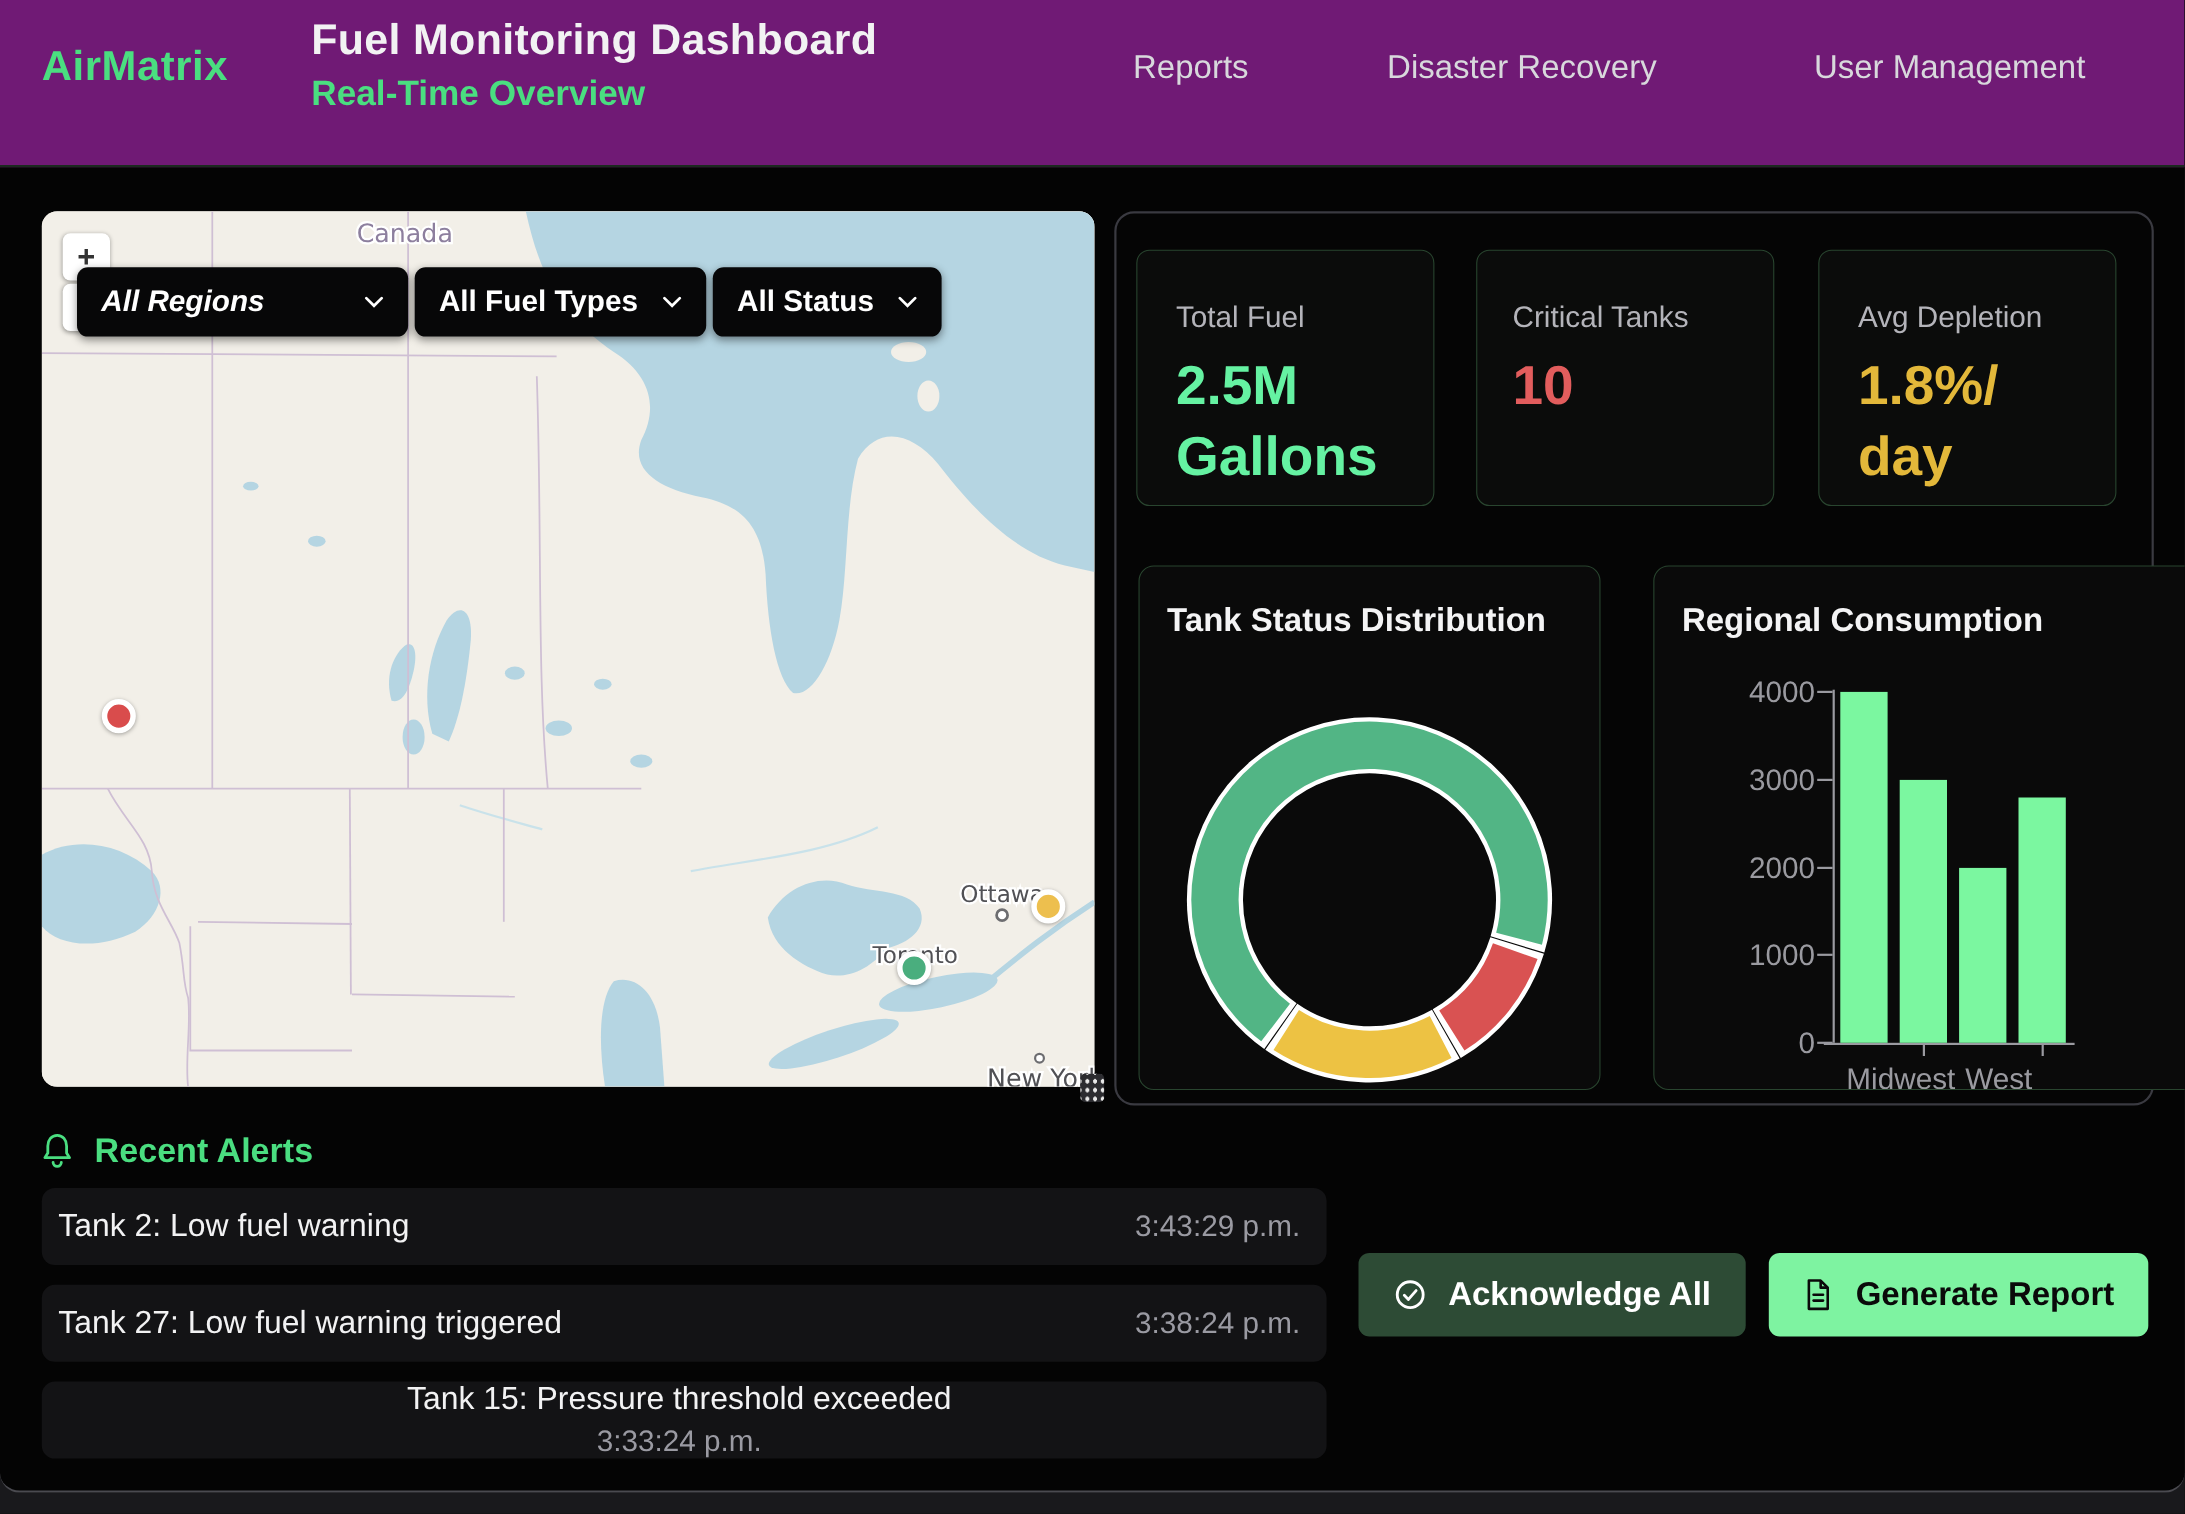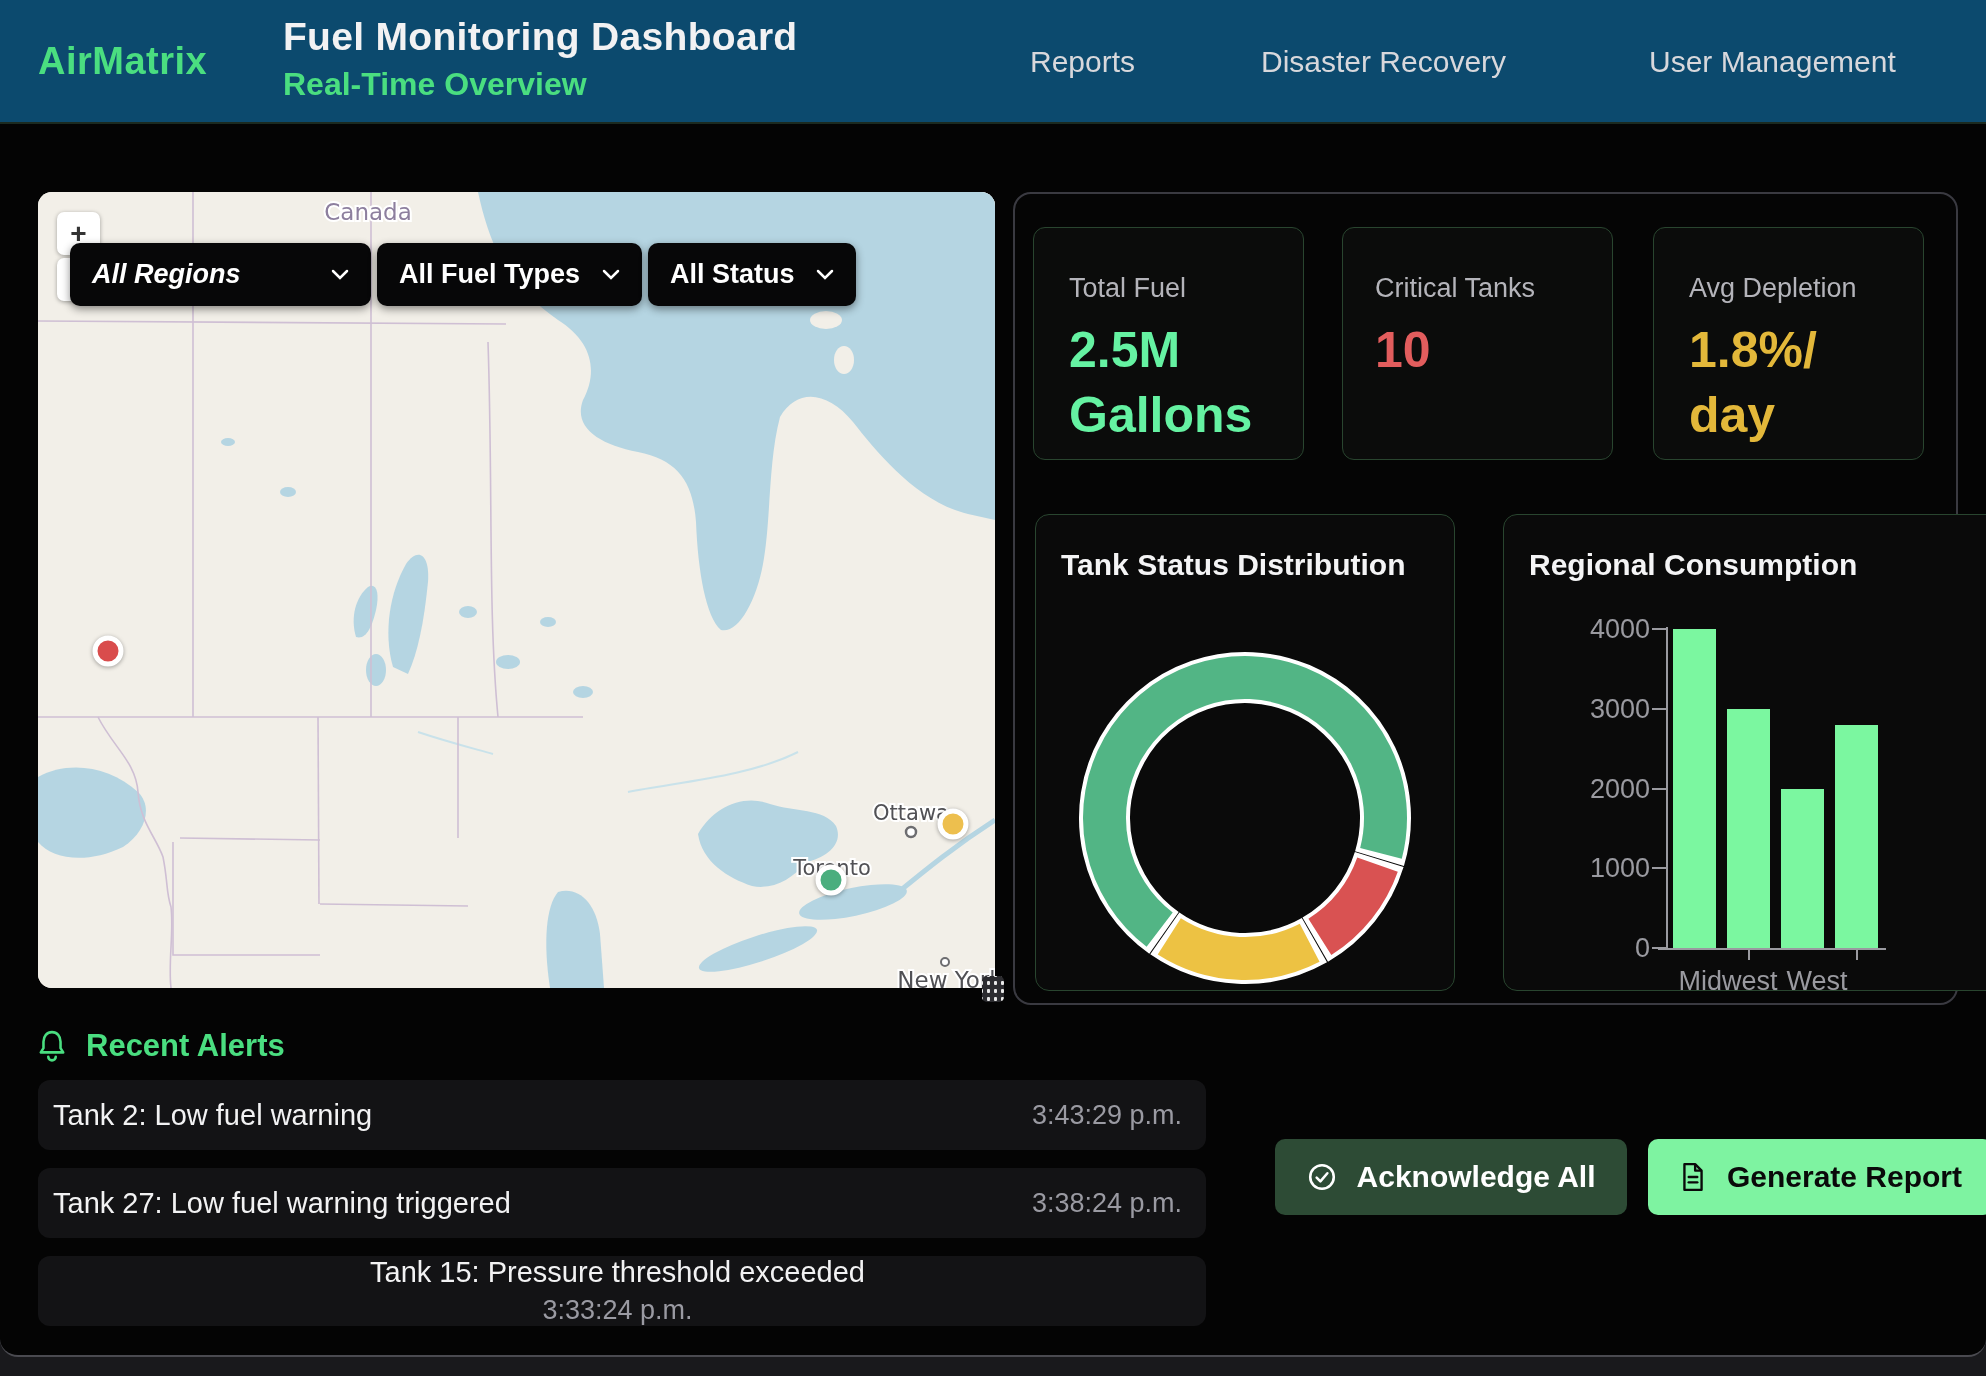--- a/index.html
+++ b/index.html
@@ -1,21 +1,21 @@
 <!DOCTYPE html>
 <html><head>
 <meta charset="utf-8">
 <style>
   * { margin:0; padding:0; box-sizing:border-box; }
   html,body { width:1986px; height:1376px; background:#19191c; font-family:"Liberation Sans", sans-serif; overflow:hidden; }
   .app-frame { position:absolute; left:0; top:0; width:1986px; height:1357px; background:#040404;
     border-bottom:2px solid #4a4a50; border-radius:0 0 18px 18px; overflow:hidden; }
 
   
-  header { position:absolute; left:0; top:0; width:100%; height:124px; background:#0c4a6e; border-bottom:2px solid #1b2a20; }
+  header { position:absolute; left:0; top:0; width:100%; height:152px; background:#701a75; border-bottom:2px solid #1b2a20; }
   .brand { position:absolute; left:38px; top:40px; font-size:38px; font-weight:bold; color:#4ade80; letter-spacing:.5px; }
   .title-block { position:absolute; left:283px; top:15px; }
   .title-block h1 { font-size:39px; font-weight:bold; color:#f2f2f3; letter-spacing:.3px; }
   .subtitle { font-size:32px; font-weight:700; color:#4ade80; margin-top:7px; }
   nav a { position:absolute; top:0; height:124px; line-height:124px; font-size:30px; color:#d8d8dc; text-decoration:none; cursor:pointer; }
   .nav-0 { left:1030px; } .nav-1 { left:1261px; } .nav-2 { left:1649px; }
 
   
   .map-card { position:absolute; left:38px; top:192px; width:957px; height:796px; border-radius:14px; overflow:hidden; background:#f2efe8; }
   .map-svg { position:absolute; left:0; top:0; width:957px; height:796px; }
@@ -52,21 +52,21 @@
   .alerts-header { position:absolute; left:38px; top:1028px; display:flex; align-items:center; gap:20px; }
   .alerts-header h2 { font-size:31px; font-weight:bold; color:#4ade80; }
   .alert-row { position:absolute; left:38px; width:1168px; height:70px; background:#131315; border-radius:12px;
     display:flex; align-items:center; justify-content:space-between; padding:0 24px 0 15px; }
   .row-0 { top:1080px; } .row-1 { top:1168px; } .row-2 { top:1256px;flex-direction:column; }
   .alert-text { font-size:29px; color:#f2f2f3; }
   .alert-time { font-size:27px; color:#9a9aa2; }
 
   
   .btn { position:absolute; top:1139px; height:76px; border:none; border-radius:10px; font-family:inherit;
-    font-size:30px; font-weight:bold; display:flex; align-items:center; justify-content:center; gap:20px; cursor:pointer;margin-left:40px; }
+    font-size:30px; font-weight:bold; display:flex; align-items:center; justify-content:center; gap:20px; cursor:pointer; }
   .btn-ack { left:1235px; width:352px; background:#2d4b35; color:#fff; }
   .btn-gen { left:1608px; width:345px; background:#7ef3a1; color:#0a0a0a; }
 </style>
 </head>
 <body>
 
 <div class="app-frame">
 
   <header>
     <div class="brand">AirMatrix</div>

